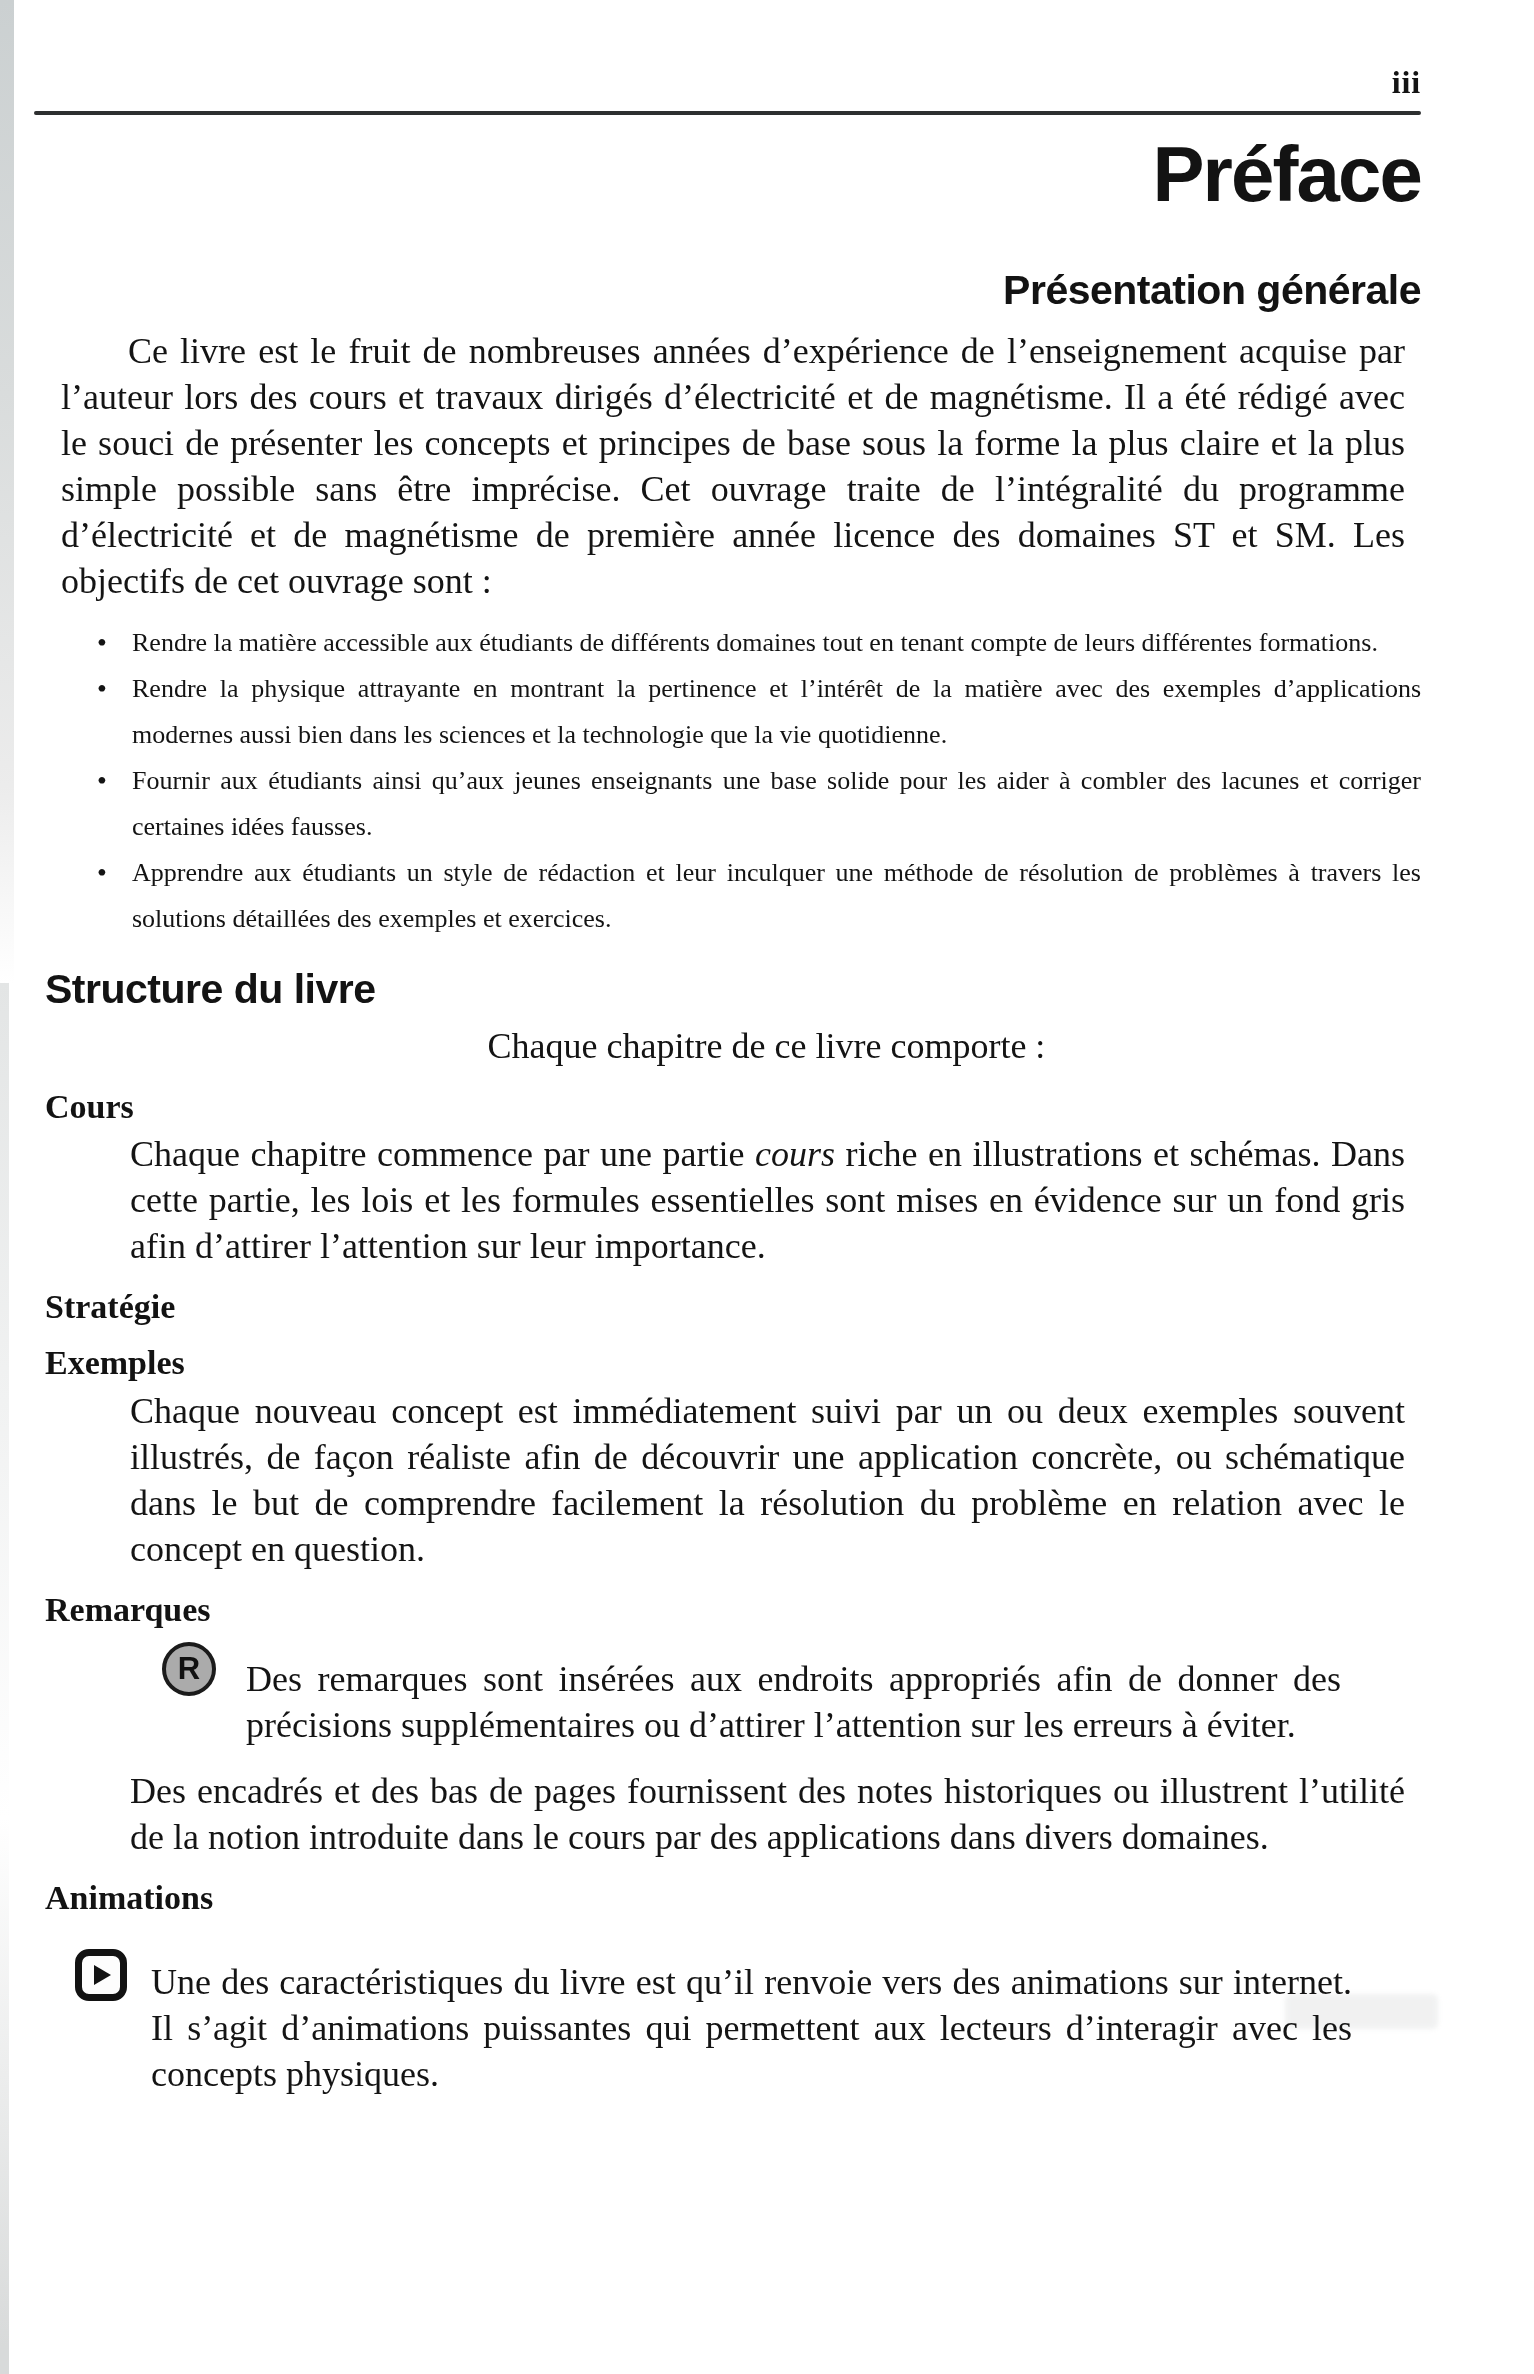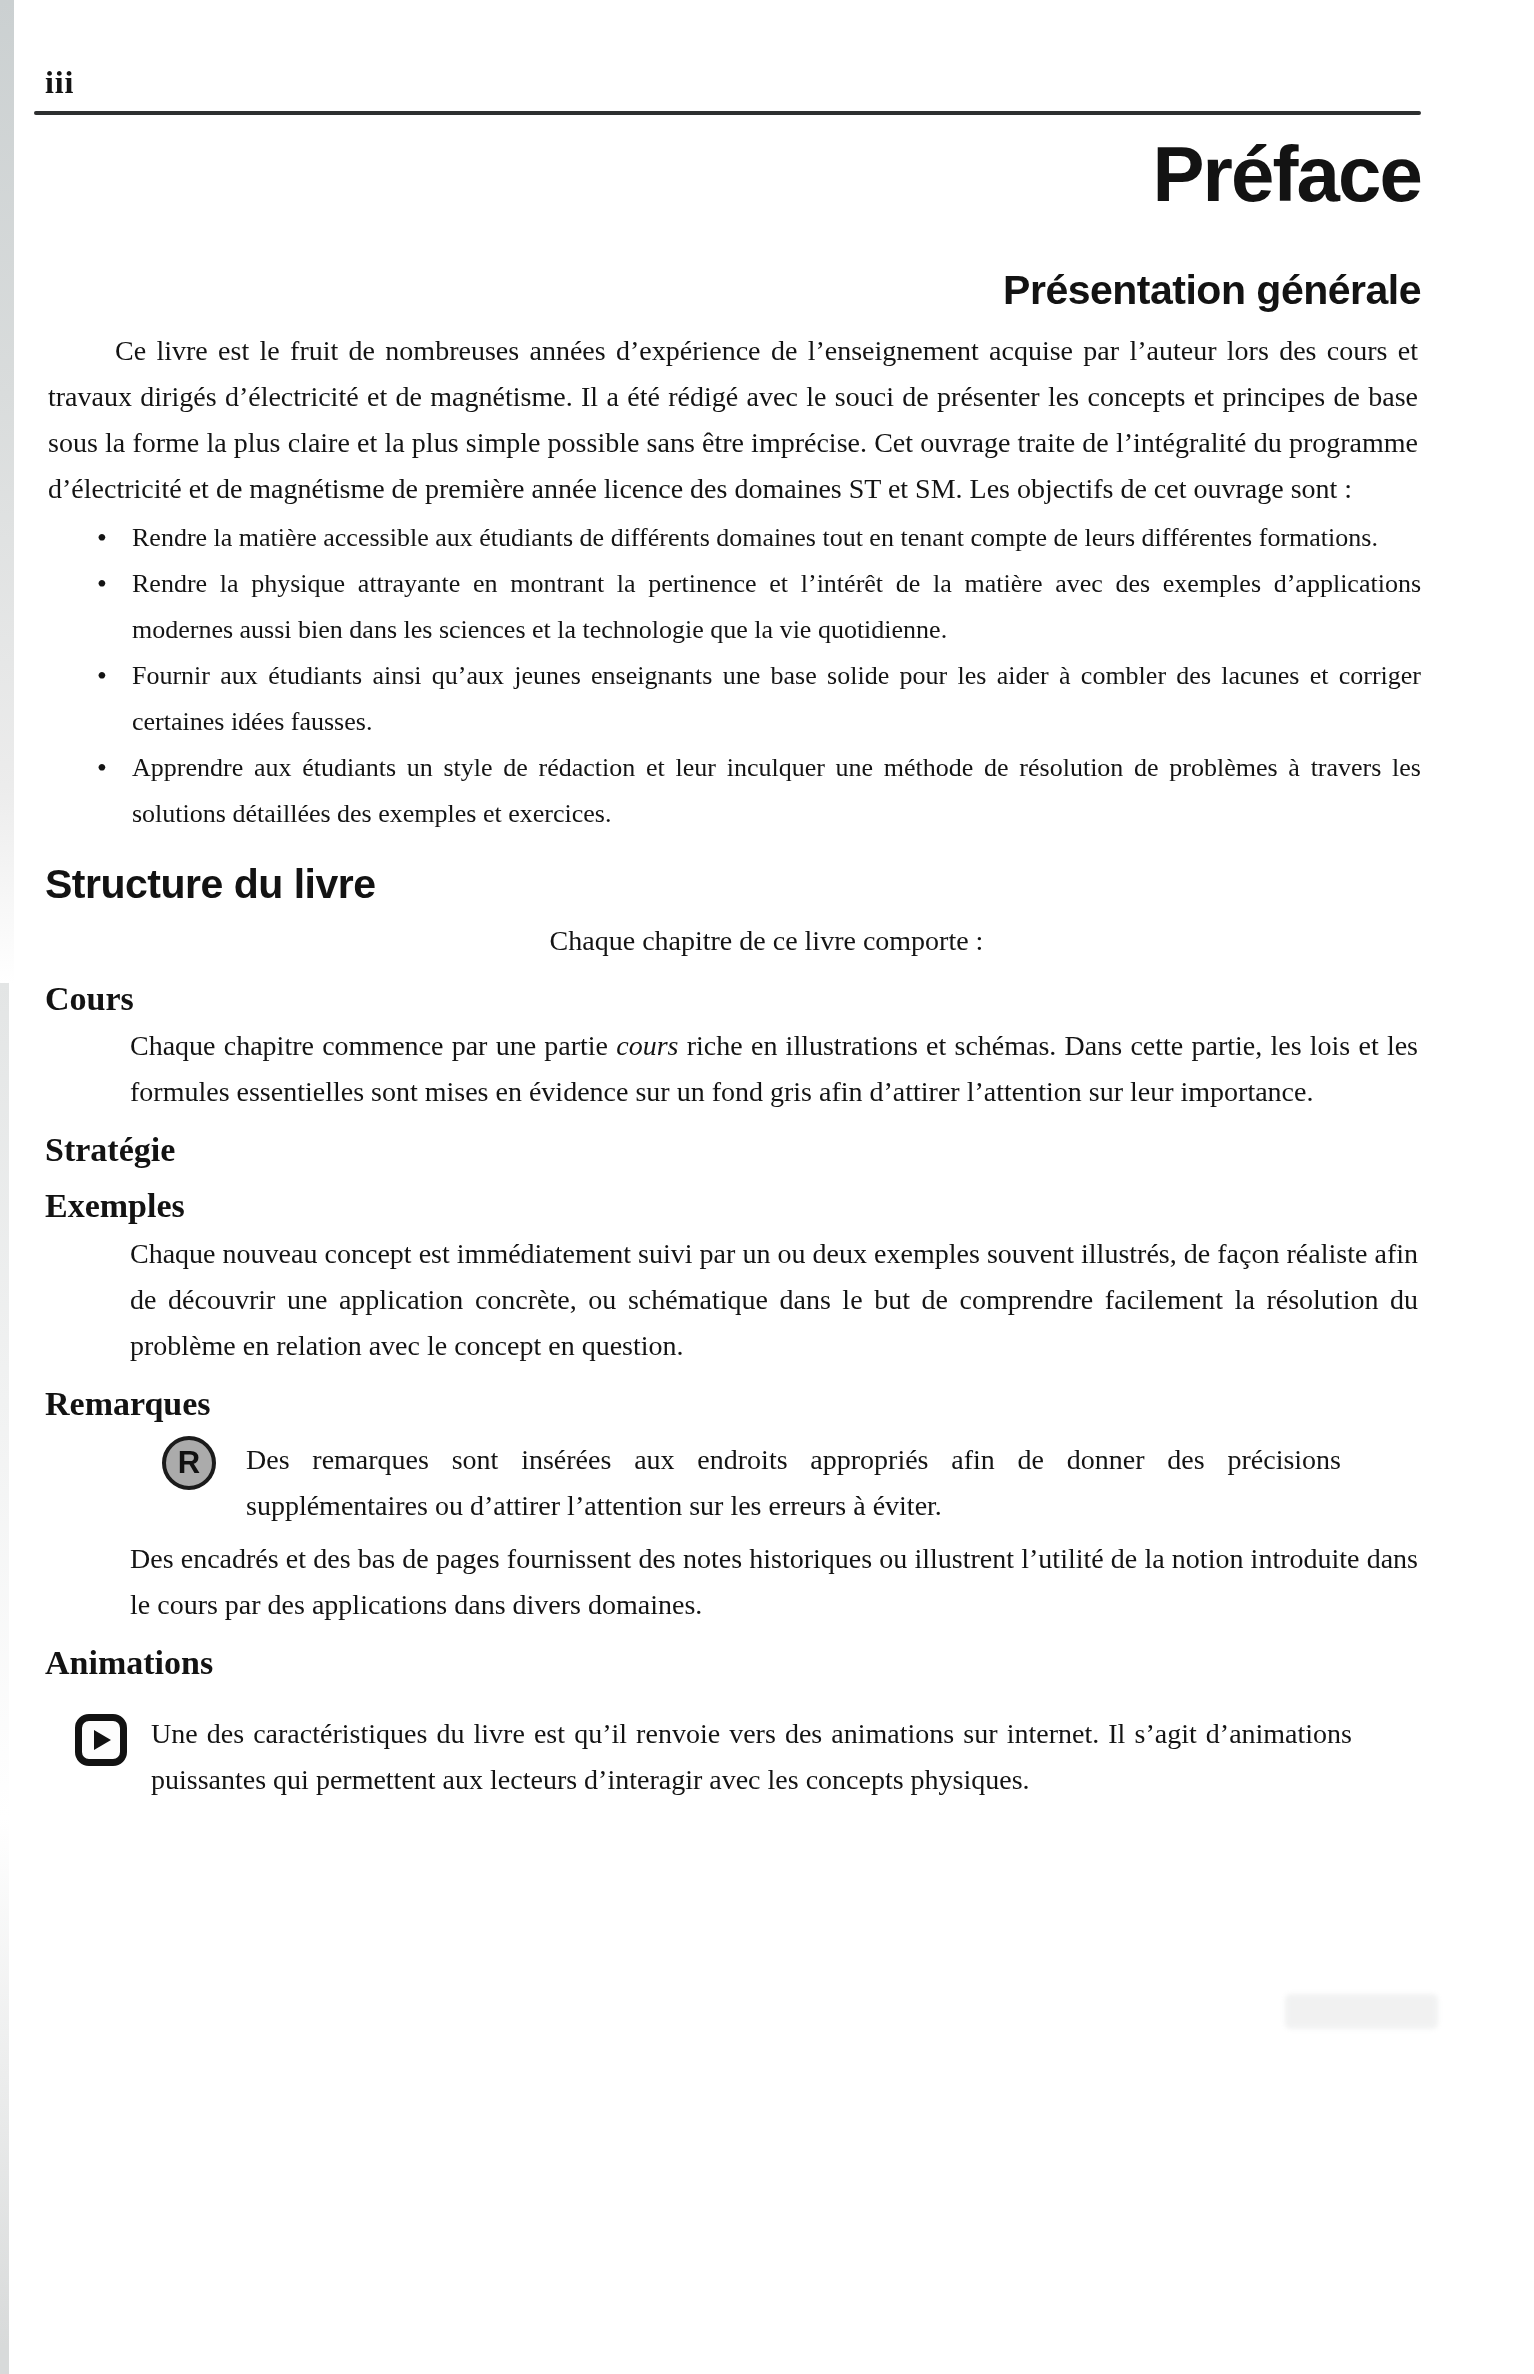--- a/index.html
+++ b/index.html
@@ -27,20 +27,21 @@
     background: #8f9496; opacity: 0.12; filter: blur(2.8px); border-radius: 5.6px;
   }
   .content {
     position: relative;
     box-sizing: border-box;
     width: 100%; height: 100%;
     padding: 0 113px 0 45px;
   }
   .pagenum {
     margin-top: 65px;
+    text-align: right;
     font-weight: bold;
     font-size: 32px;
     line-height: 35px;
     letter-spacing: 0.9px;
   }
   .rule {
     margin-top: 11px;
     margin-left: -11px;
     height: 3.7px;
     background: #2d2f30;
@@ -68,24 +69,24 @@
   .h1-presentation { margin-top: 46px !important; text-align: right; }
   .h1-structure  { margin-top: 24px !important; }
   h2.sub-h {
     margin: 13px 0 0 0;
     font-weight: bold;
     font-size: 34px;
     line-height: 43px;
     color: #131313;
   }
   .body-text {
-    font-size: 28px;
+    font-size: 36px;
     line-height: 46px;
     text-align: justify;
-    margin: 3px;
+    margin: 16px;
   }
   .para1 { margin-top: 15px; text-indent: 67px; }
   .intro-line { margin-top: 11px; padding-left: 67px; text-align: center; }
   .sub-para { margin-top: 3.7px; margin-left: 85px; }
   ul.objectives {
     list-style: none;
     margin: 1.9px 0 0 0;
     padding: 0 0 0 52px;
   }
   ul.objectives li {

